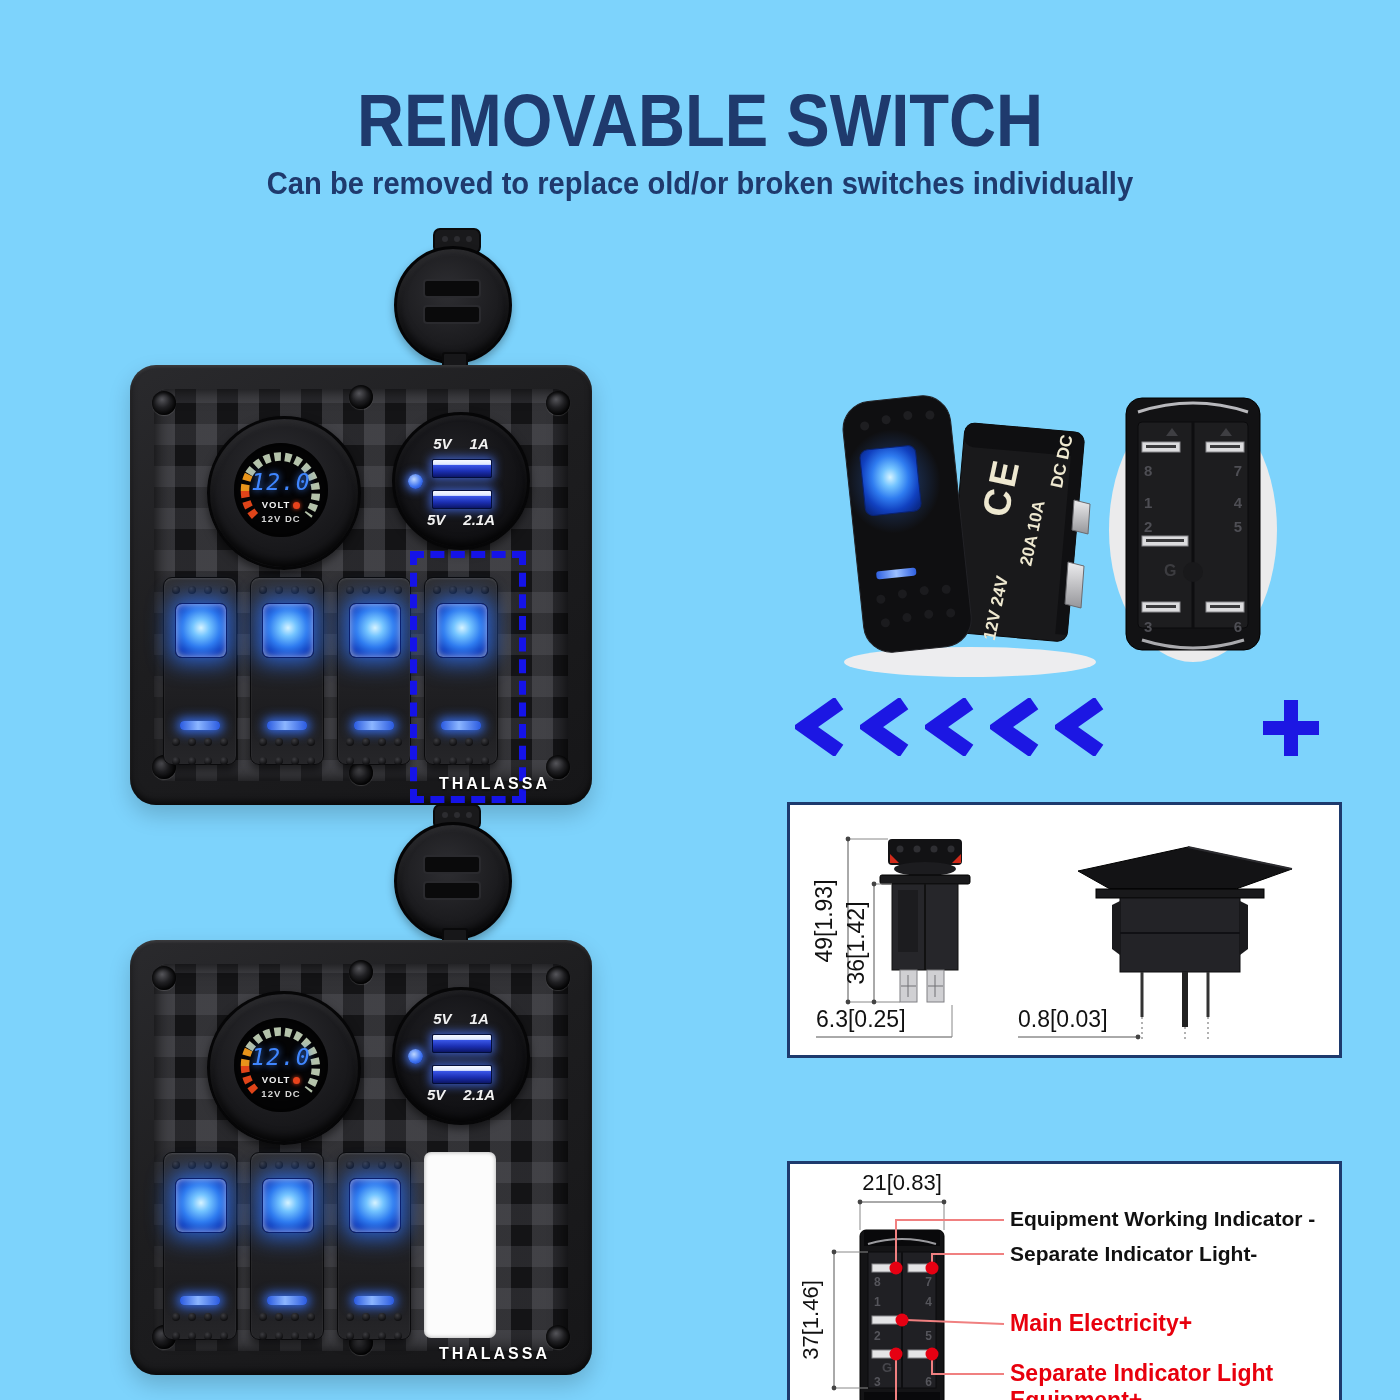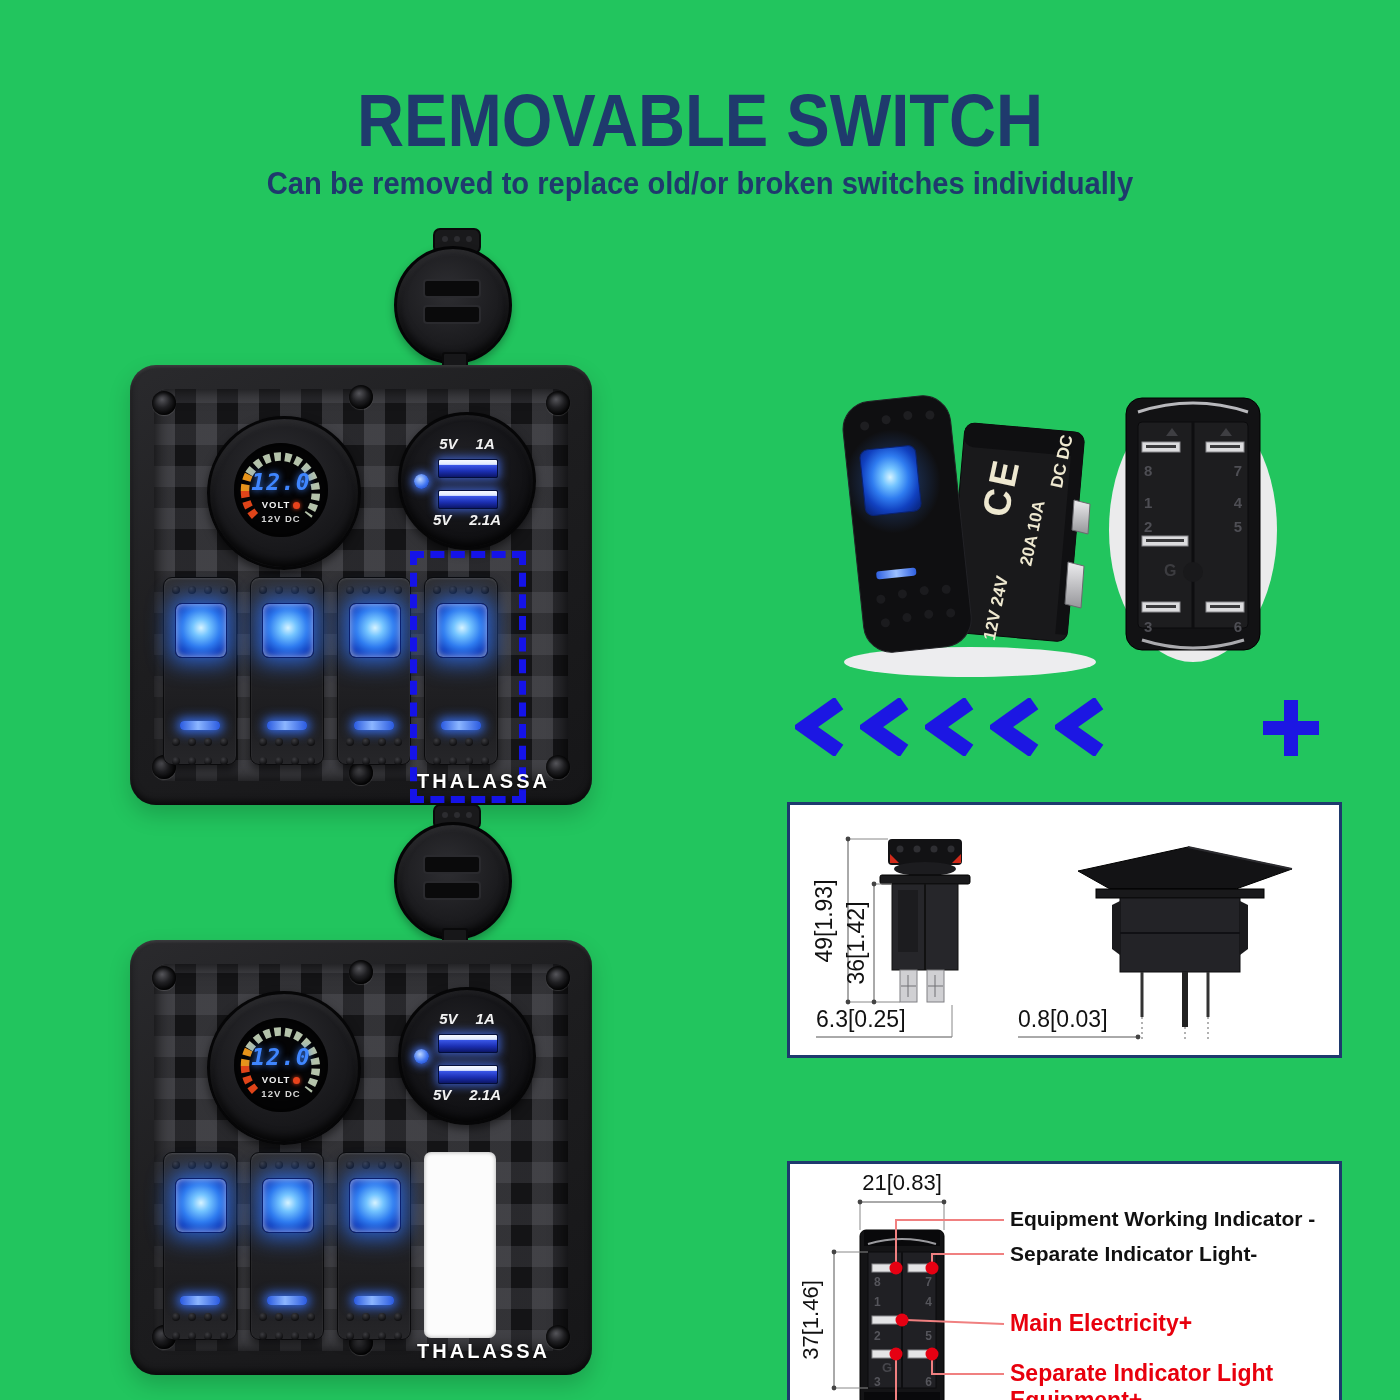--- a/index.html
+++ b/index.html
@@ -1,16 +1,16 @@
 <!DOCTYPE html>
 <html><head>
 <meta charset="utf-8">
 <style>
   html,body{margin:0;padding:0;background:#fff;}
-  .canvas{position:relative;width:1400px;height:1400px;background:#22c55e;overflow:hidden;
+  .canvas{position:relative;width:1400px;height:1400px;background:#7dd3fc;overflow:hidden;
           font-family:"Liberation Sans",sans-serif;}
   .abs{position:absolute;}
 
   
   .title{left:0;top:84px;width:1400px;text-align:center;color:#1f3a6d;
          font-size:74px;font-weight:bold;letter-spacing:0px;line-height:1.0;
          transform:scaleX(.88);}
   .subtitle{left:0;top:166px;width:1400px;text-align:center;color:#1f3a6d;
          font-size:31px;font-weight:bold;transform:scaleX(.94);}
 
@@ -33,32 +33,32 @@
 
   
   .voltmeter{position:absolute;left:77px;top:51px;width:148px;height:148px;border-radius:50%;
          background:radial-gradient(circle at 45% 35%, #2c2c30 0%, #1a1a1d 55%, #0e0e10 100%);
          border:3px solid #060607;
          box-shadow:inset 0 4px 6px rgba(255,255,255,.07), inset 0 -5px 9px rgba(0,0,0,.8), 0 4px 9px rgba(0,0,0,.5);}
   .vm-face{position:absolute;left:24px;top:24px;width:94px;height:94px;border-radius:50%;
          background:#040405;box-shadow:inset 0 0 8px #000;}
   .vm-arc{position:absolute;left:0;top:0;width:94px;height:94px;}
   .vm-read{position:absolute;left:0;top:26px;width:100%;text-align:center;
-         font-family:"DejaVu Sans Mono",monospace;font-style:italic;font-weight:bold;
+         font-family:"DejaVu Sans Mono",monospace;font-style:italic;font-weight:normal;
          font-size:23px;color:#3f86ff;letter-spacing:1px;
          text-shadow:0 0 7px rgba(60,130,255,.95);}
   .vm-volt{position:absolute;left:0;top:56px;width:100%;text-align:center;font-size:9.5px;
          font-weight:bold;color:#f2f2f2;letter-spacing:1px;}
   .vm-reddot{display:inline-block;width:7px;height:7px;border-radius:50%;background:#e8431c;
          vertical-align:middle;margin-left:3px;box-shadow:0 0 4px #e8431c;}
   .vm-dc{position:absolute;left:0;top:70px;width:100%;text-align:center;font-size:9.5px;
          font-weight:bold;color:#d6d6d6;letter-spacing:1px;}
 
   
-  .usb{position:absolute;left:268px;top:47px;width:132px;height:132px;border-radius:50%;
+  .usb{position:absolute;left:262px;top:47px;width:132px;height:132px;border-radius:50%;
          background:radial-gradient(circle at 45% 38%, #222226 0%, #121215 60%, #0a0a0c 100%);
          border:3px solid #060607;
          box-shadow:inset 0 3px 5px rgba(255,255,255,.06), inset 0 -4px 8px rgba(0,0,0,.8), 0 4px 9px rgba(0,0,0,.5);}
   .usb-row{position:absolute;width:100%;display:flex;justify-content:center;gap:18px;
          color:#f2f2f2;font-size:15px;font-weight:bold;font-style:italic;}
   .usb-row-top{top:20px}.usb-row-bot{top:96px}
   .usb-port{position:absolute;left:37px;width:58px;height:17px;border-radius:2px;
          border:1px solid #040f3a;
          background:linear-gradient(180deg,#f6f9ff 0%,#dfe9ff 26%,#3a57e8 30%,#1b2fb2 66%,#0c1668 100%);
          box-shadow:0 0 10px 2px rgba(70,115,255,.75);}
@@ -81,21 +81,21 @@
          background:radial-gradient(circle at 50% 45%, #d6f3ff 0%, #74c4ff 22%, #2f7cf0 50%, #1141c0 76%, #0a2a8c 100%);
          border:1px solid #0a2070;
          box-shadow:0 0 22px 5px rgba(45,115,255,.8), inset 0 0 7px rgba(255,255,255,.65);}
   .glowbar{position:absolute;left:16px;top:143px;width:40px;height:9px;border-radius:4px;
          background:linear-gradient(90deg,#2a5ae0 0%,#8cb6ff 45%,#2a5ae0 100%);
          box-shadow:0 0 11px 3px rgba(55,115,255,.9);}
   .emptyslot{position:absolute;left:294px;top:212px;width:72px;height:186px;border-radius:7px;
          background:#fcfcfc;box-shadow:inset 0 0 4px rgba(0,0,0,.35);}
   .highlight{position:absolute;left:280px;top:186px;width:102px;height:238px;
          border:7px dashed #1513e8;}
-  .brand{position:absolute;right:42px;bottom:12px;color:#fff;font-size:20px;font-weight:bold;
+  .brand{position:absolute;right:42px;bottom:12px;color:#fff;font-size:16px;font-weight:bold;
          letter-spacing:3px;text-shadow:0 1px 2px #000;}
 
   
   .cap-tab{position:absolute;width:44px;height:22px;border-radius:7px;background:#19191b;
          border:2px solid #0a0a0b;}
   .cap-tab .d{position:absolute;top:6px;width:6px;height:6px;border-radius:50%;background:#2c2c30;}
   .cap-circle{position:absolute;width:112px;height:112px;border-radius:50%;
          background:radial-gradient(circle at 45% 38%, #2e2e32 0%, #1c1c1f 55%, #0b0b0d 100%);
          border:3px solid #050506;
          box-shadow:inset 0 3px 6px rgba(255,255,255,.08), inset 0 -5px 9px rgba(0,0,0,.75), 0 4px 8px rgba(0,0,0,.3);}

